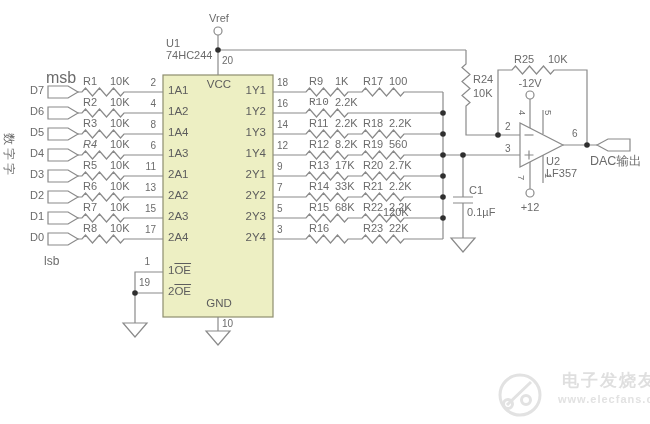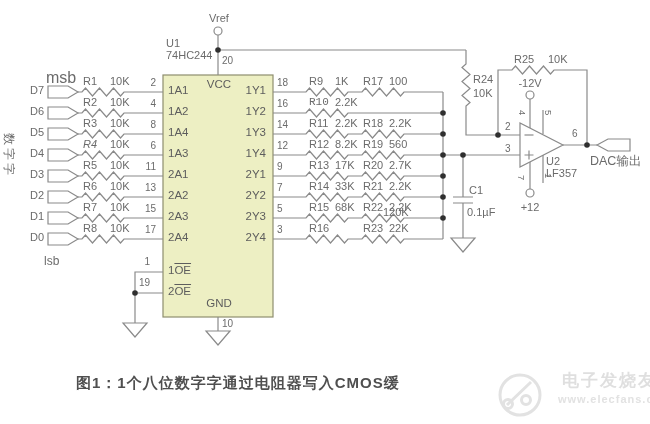--- a/index.html
+++ b/index.html
@@ -246,21 +246,20 @@
   <span class="lbl rot" style="left:546px;top:108px;">5</span>
   <span class="lbl rot" style="left:519px;top:173px;">7</span>
   <span class="lbl rot" style="left:546px;top:171px;">1</span>
   <span class="lbl" style="left:546px;top:156px;">U2</span>
   <span class="lbl" style="left:546px;top:168px;">LF357</span>
   <span class="lbl" style="left:590px;top:155px;font-size:12.5px;">DAC输出</span>
 
   <span class="lbl" style="left:469px;top:185px;">C1</span>
   <span class="lbl" style="left:467px;top:207px;">0.1µF</span>
 
-  <span class="lbl caption" style="left:76px;top:375px;">图1：1个八位数字字通过电阻器写入CMOS缓</span>
 
   <svg style="position:absolute;left:495px;top:367px;z-index:1;" width="50" height="54" viewBox="0 0 50 54" fill="none" stroke="#e2e2e2" stroke-width="3">
     <circle cx="25" cy="28" r="20"></circle>
     <path d="M12 38 L36 15"></path>
     <circle cx="13" cy="37" r="4.5"></circle>
     <circle cx="31" cy="33" r="4.5"></circle>
   </svg>
   <span class="lbl wm-brand" style="left:562px;top:372px;">电子发烧友</span>
   <span class="lbl wm-url" style="left:558px;top:394px;">www.elecfans.com</span>
 

